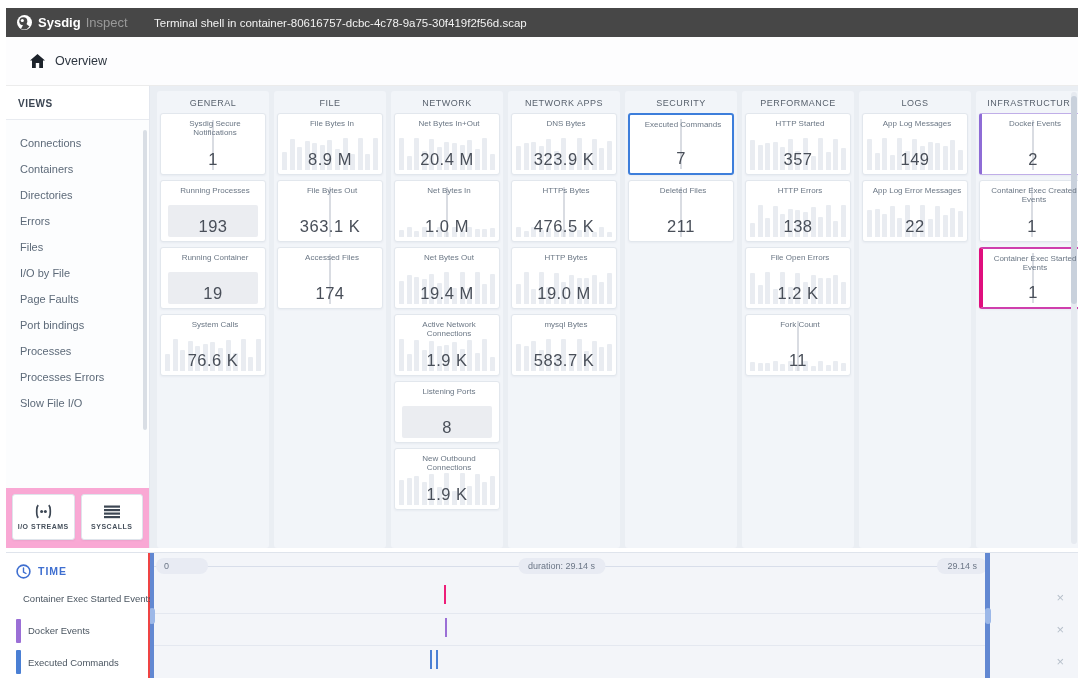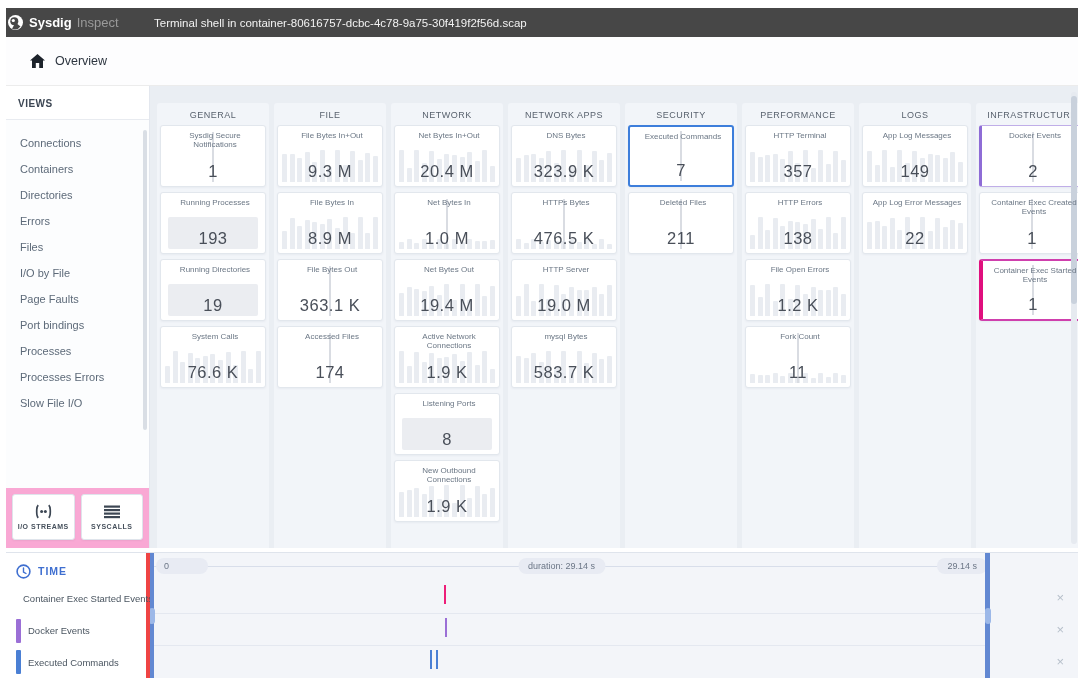--- a/index.html
+++ b/index.html
@@ -3,21 +3,21 @@
 <meta charset="utf-8">
 <style>
   * { margin:0; padding:0; box-sizing:border-box; }
   html,body { width:1083px; height:678px; background:#fff; overflow:hidden;
     font-family:"Liberation Sans","DejaVu Sans",sans-serif; }
   #app { position:relative; width:1083px; height:678px; background:#fff; }
 
   
   .topbar { position:absolute; left:6px; right:5px; top:8px; height:29px;
     background:#474747; display:flex; align-items:center; }
-  .brand { display:flex; align-items:center; gap:5px; padding-left:1px; width:148px; }
+  .brand { display:flex; align-items:center; gap:5px; padding-left:10px; width:148px; }
   .brand-sysdig { color:#fff; font-weight:bold; font-size:13px; }
   .brand-inspect { color:#9a9a9a; font-size:13px; }
   .capture-title { color:#f2f2f2; font-size:11.5px; }
 
   
   .navbar { position:absolute; left:6px; right:5px; top:37px; height:49px; background:#fdfdfe;
     border-bottom:1px solid #ececec; display:flex; align-items:center; gap:10px; padding-left:24px; }
   .nav-current { font-size:12.5px; color:#2e3640; }
 
   
@@ -32,21 +32,21 @@
   .views-scroll { position:absolute; right:2px; top:44px; width:4px; height:300px;
     background:#d9dee5; border-radius:2px; }
   .side-buttons { display:flex; gap:6px; padding:6px 6px 8px 6px; }
   .side-btn { flex:1; height:46px; background:#fff; border:1px solid #dfe4eb; border-radius:3px;
     display:flex; flex-direction:column; align-items:center; justify-content:center; gap:4px;
     box-shadow:0 1px 2px rgba(40,60,90,.06); cursor:pointer; }
   .side-btn-label { font-size:7px; letter-spacing:.5px; color:#46505c; font-weight:bold; }
 
   
   .grid-wrap { flex:1; position:relative; overflow:hidden; padding:5px 10px 0 7px; }
-  #grid { display:flex; gap:5px; height:100%;margin-top:12px; }
+  #grid { display:flex; gap:5px; height:100%; }
   .grid-column { width:112px; min-width:112px; background:#f2f5f9; border-radius:3px; padding:0 3px; }
   .col-header { height:22px; font-size:9px; letter-spacing:.5px; color:#59626e;
     text-align:center; padding-top:7px; white-space:nowrap; }
   .card { position:relative; height:62px; background:#fff; border:1px solid #e2e7ed; border-radius:3px;
     margin-bottom:5px; box-shadow:0 1px 2px rgba(40,60,90,.05); cursor:pointer; overflow:hidden; }
   .card-title { position:relative; z-index:2; font-size:8px; line-height:9px; color:#6b7785;
     text-align:center; padding:5px 2px 0 6px; }
   .card-viz { position:absolute; left:4px; right:4px; bottom:4px; height:34px; z-index:0;
     display:flex; align-items:flex-end; justify-content:space-between; }
   .card-viz .bar { width:5px; background:#e9ecf1; border-radius:1px 1px 0 0; }
@@ -60,21 +60,21 @@
   .hl-magenta { border:2px solid #cf3fad; border-left:4px solid #e00f7e; }
 
   .grid-scrollbar { position:absolute; right:1px; top:6px; bottom:4px; width:6px;
     background:#e6eaf0; border-radius:3px; }
   .grid-scroll-thumb { position:absolute; top:4px; left:0; width:6px; height:46%;
     background:#c9d1dc; border-radius:3px; }
 
   
   .time-panel { position:absolute; left:6px; right:5px; top:552px; bottom:0;
     display:flex; border-top:1px solid #dfe4ec; }
-  .time-legend { width:144px; background:#fff; border-right:4px solid #ef4444; position:relative; }
+  .time-legend { width:144px; background:#fff; border-right:2px solid #ef4444; position:relative; }
   .time-header { display:flex; align-items:center; gap:7px; padding:8px 0 0 10px; height:28px; }
   .time-title { font-size:10.5px; font-weight:bold; letter-spacing:1px; color:#3f6fd0; }
   #legend-items { position:absolute; top:30px; left:0; right:0; bottom:0;
     display:flex; flex-direction:column; }
   .legend-item { flex:1; display:flex; align-items:center; gap:7px; padding-left:10px; }
   .legend-swatch { width:5px; height:24px; border-radius:1px; }
   .legend-label { font-size:9.5px; color:#4a5560; white-space:nowrap; }
 
   .timeline { flex:1; position:relative; background:#f3f5f9; overflow:hidden; }
   .track { position:absolute; left:0; top:0; bottom:0; right:88px; }
@@ -183,21 +183,21 @@
                 <div class="tick-line"></div>
               </div>
               <div class="card-value">1</div>
             </div>
             <div class="card">
               <div class="card-title">Running Processes</div>
               <div class="card-viz block"></div>
               <div class="card-value">193</div>
             </div>
             <div class="card">
-              <div class="card-title">Running Directories</div>
+              <div class="card-title">Running Container</div>
               <div class="card-viz block"></div>
               <div class="card-value">19</div>
             </div>
             <div class="card">
               <div class="card-title">System Calls</div>
               <div class="card-viz">
                 <div class="bar" style="height: 49%;"></div>
                 <div class="bar" style="height: 93%;"></div>
                 <div class="bar" style="height: 62%;"></div>
                 <div class="bar" style="height: 87%;"></div>
@@ -210,39 +210,20 @@
                 <div class="bar" style="height: 95%;"></div>
                 <div class="bar" style="height: 40%;"></div>
                 <div class="bar" style="height: 94%;"></div>
               </div>
               <div class="card-value">76.6 K</div>
             </div>
           </div>
           <div class="grid-column">
             <div class="col-header">FILE</div>
             <div class="card">
-              <div class="card-title">File Bytes In+Out</div>
-              <div class="card-viz">
-                <div class="bar" style="height: 81%;"></div>
-                <div class="bar" style="height: 82%;"></div>
-                <div class="bar" style="height: 70%;"></div>
-                <div class="bar" style="height: 89%;"></div>
-                <div class="bar" style="height: 58%;"></div>
-                <div class="bar" style="height: 94%;"></div>
-                <div class="bar" style="height: 44%;"></div>
-                <div class="bar" style="height: 95%;"></div>
-                <div class="bar" style="height: 50%;"></div>
-                <div class="bar" style="height: 92%;"></div>
-                <div class="bar" style="height: 64%;"></div>
-                <div class="bar" style="height: 86%;"></div>
-                <div class="bar" style="height: 76%;"></div>
-              </div>
-              <div class="card-value">9.3 M</div>
-            </div>
-            <div class="card">
               <div class="card-title">File Bytes In</div>
               <div class="card-viz">
                 <div class="bar" style="height: 54%;"></div>
                 <div class="bar" style="height: 91%;"></div>
                 <div class="bar" style="height: 67%;"></div>
                 <div class="bar" style="height: 84%;"></div>
                 <div class="bar" style="height: 78%;"></div>
                 <div class="bar" style="height: 74%;"></div>
                 <div class="bar" style="height: 87%;"></div>
                 <div class="bar" style="height: 62%;"></div>
@@ -408,21 +389,21 @@
                 <div class="bar" style="height: 20%;"></div>
                 <div class="bar" style="height: 30%;"></div>
                 <div class="bar" style="height: 15%;"></div>
                 <div class="bar" style="height: 30%;"></div>
                 <div class="bar" style="height: 15%;"></div>
                 <div class="tick-line"></div>
               </div>
               <div class="card-value">476.5 K</div>
             </div>
             <div class="card">
-              <div class="card-title">HTTP Server</div>
+              <div class="card-title">HTTP Bytes</div>
               <div class="card-viz">
                 <div class="bar" style="height: 58%;"></div>
                 <div class="bar" style="height: 94%;"></div>
                 <div class="bar" style="height: 44%;"></div>
                 <div class="bar" style="height: 95%;"></div>
                 <div class="bar" style="height: 50%;"></div>
                 <div class="bar" style="height: 92%;"></div>
                 <div class="bar" style="height: 64%;"></div>
                 <div class="bar" style="height: 86%;"></div>
                 <div class="bar" style="height: 76%;"></div>
@@ -466,21 +447,21 @@
               <div class="card-title">Deleted Files</div>
               <div class="card-viz">
                 <div class="tick-line"></div>
               </div>
               <div class="card-value">211</div>
             </div>
           </div>
           <div class="grid-column">
             <div class="col-header">PERFORMANCE</div>
             <div class="card">
-              <div class="card-title">HTTP Terminal</div>
+              <div class="card-title">HTTP Started</div>
               <div class="card-viz">
                 <div class="bar" style="height: 88%;"></div>
                 <div class="bar" style="height: 73%;"></div>
                 <div class="bar" style="height: 80%;"></div>
                 <div class="bar" style="height: 83%;"></div>
                 <div class="bar" style="height: 69%;"></div>
                 <div class="bar" style="height: 90%;"></div>
                 <div class="bar" style="height: 56%;"></div>
                 <div class="bar" style="height: 94%;"></div>
                 <div class="bar" style="height: 42%;"></div>

